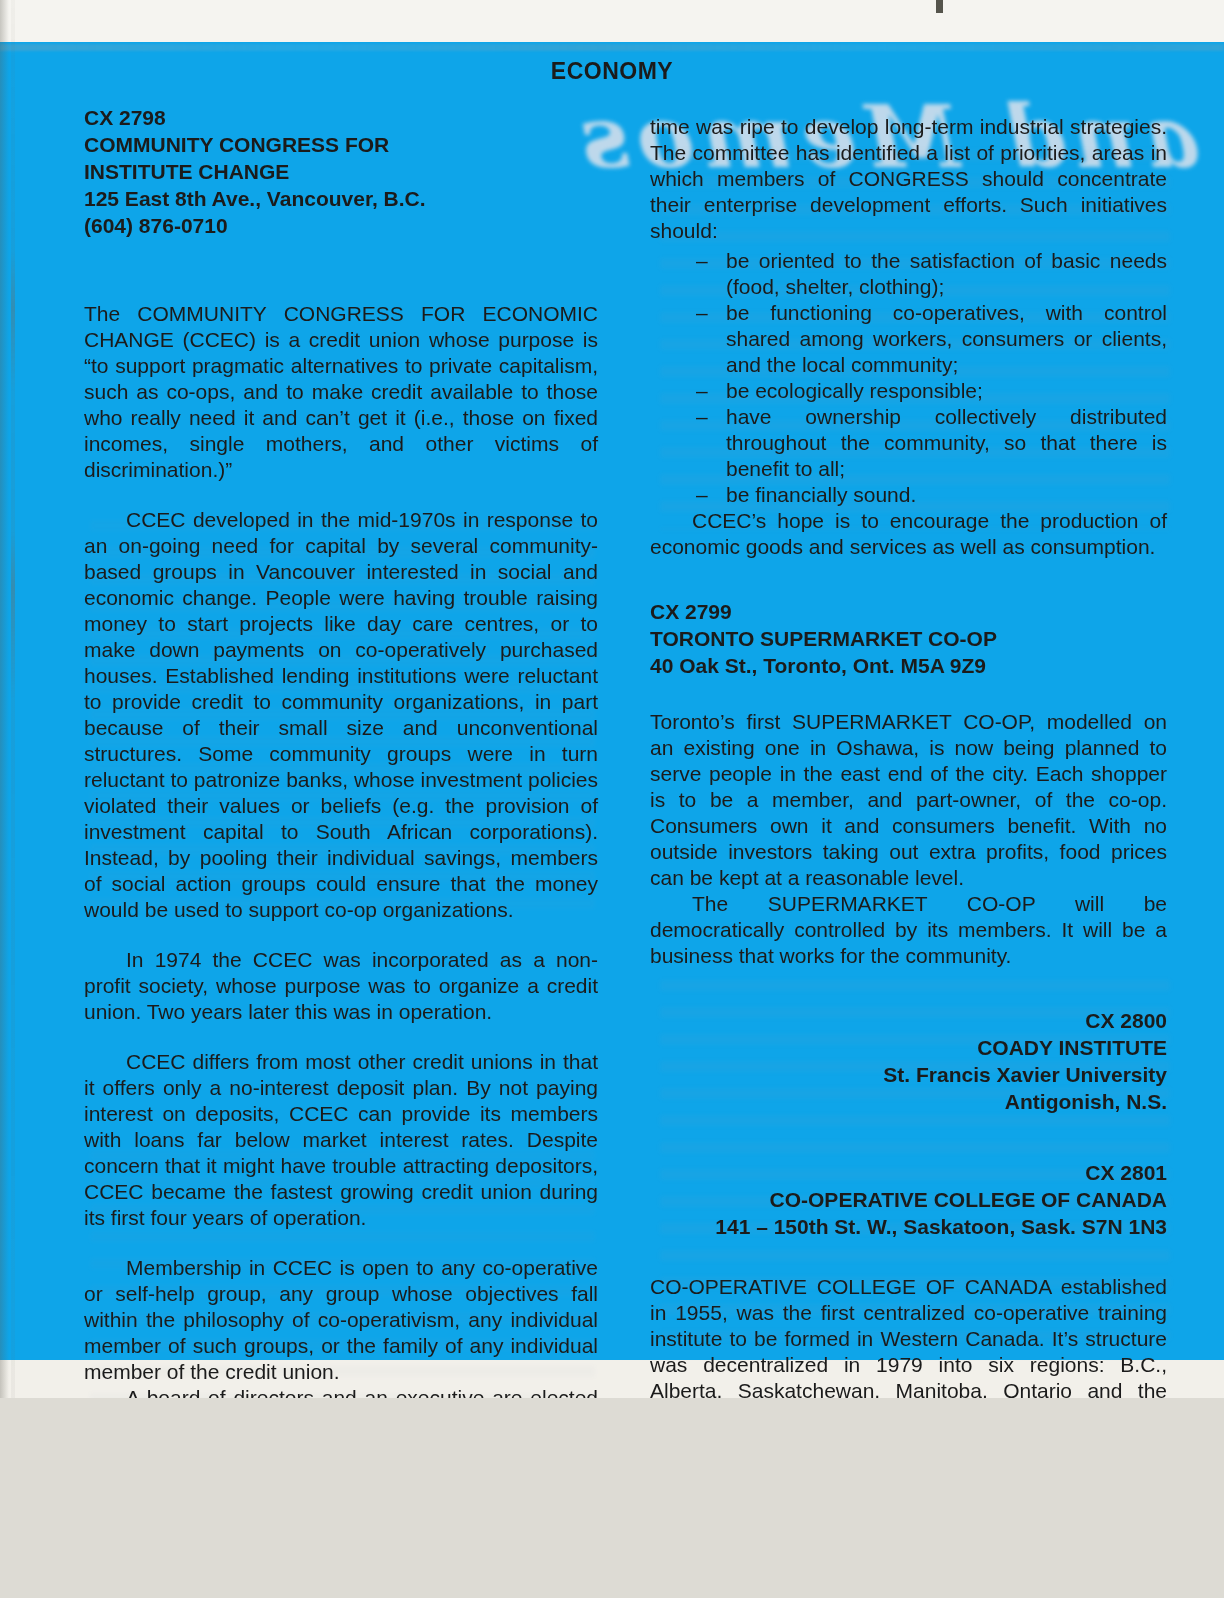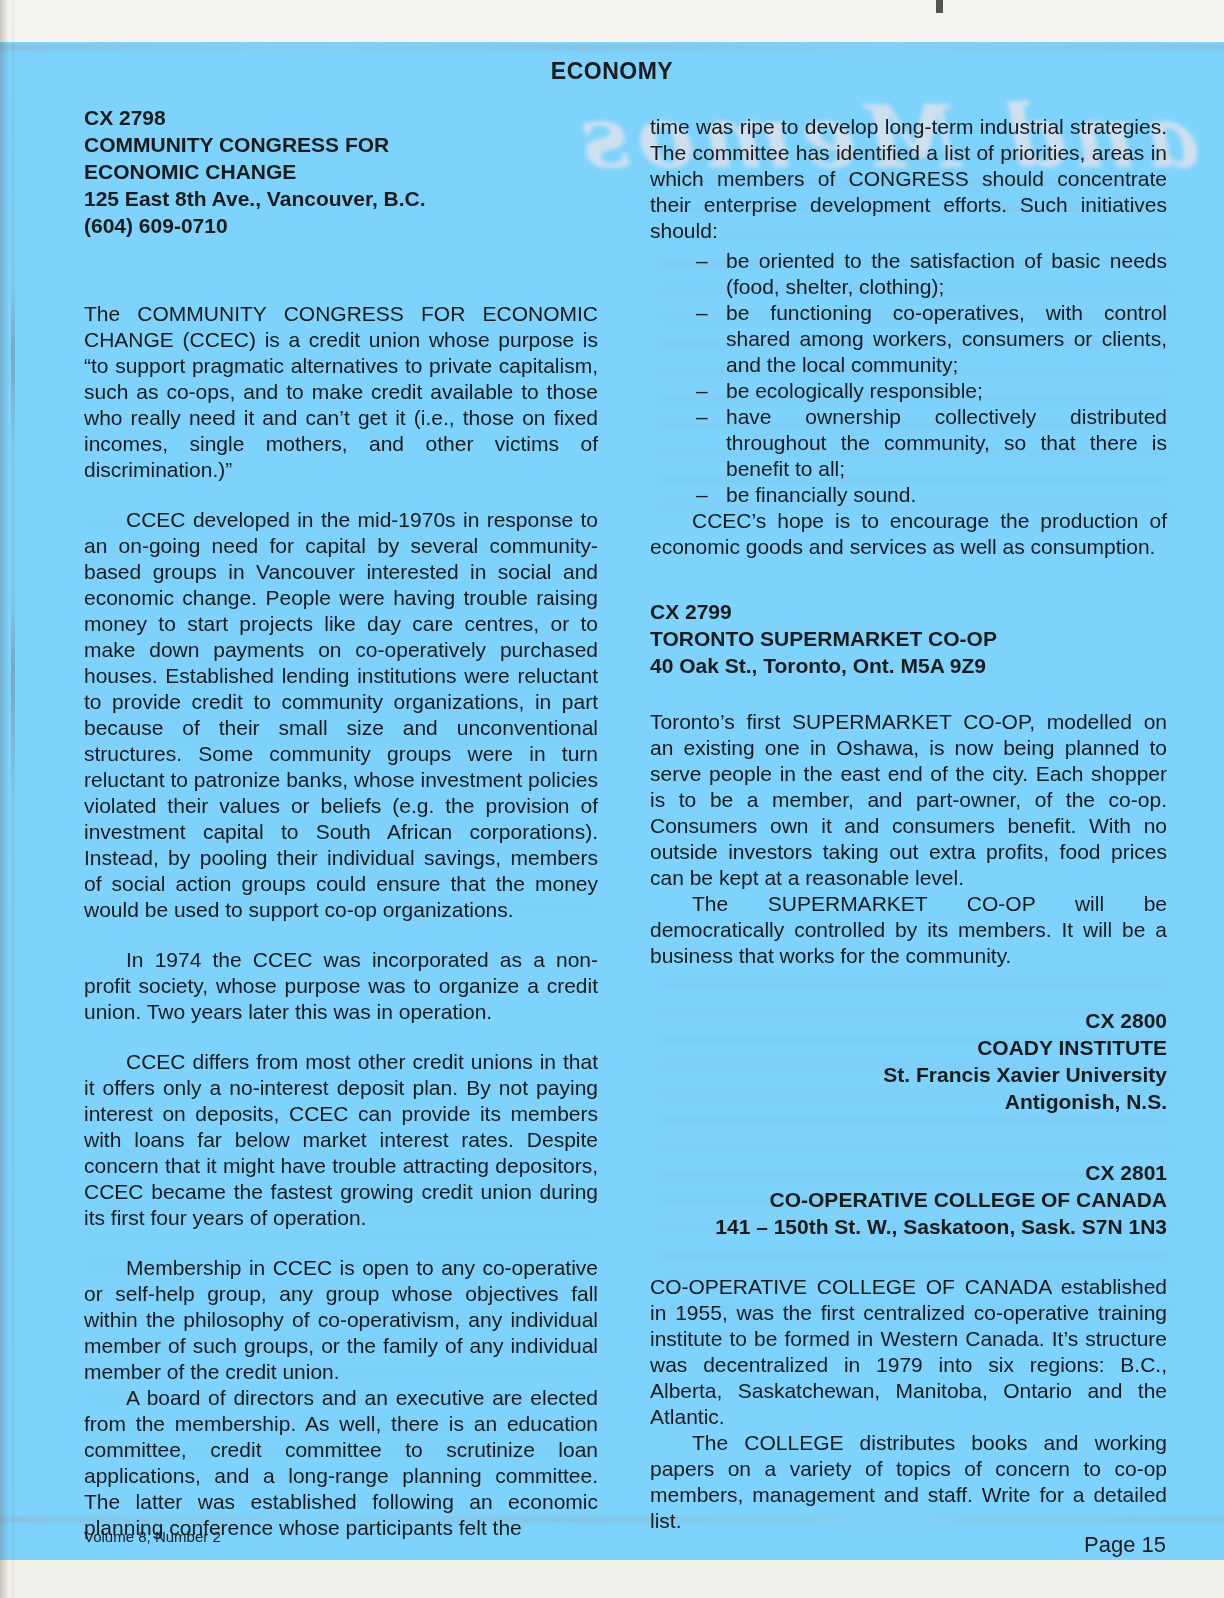--- a/index.html
+++ b/index.html
@@ -1,18 +1,18 @@
 <!DOCTYPE html>
 <html><head>
 <meta charset="utf-8">
 <style>
   html,body { margin:0; padding:0; background:#dddbd4; }
   .page {
-    position:relative; width:1224px; height:1598px;
-    background:#7dd3fc; overflow:hidden;
+    position:relative; width:1224px; height:1398px;
+    background:#0ea5e9; overflow:hidden;
     font-family:"Liberation Sans", sans-serif; color:#1b1b1b;
   }
   .top-band { position:absolute; left:0; top:0; width:100%; height:42px; background:#f5f4f0; }
   .bottom-band { position:absolute; left:0; bottom:0; width:100%; height:38px; background:#f2f0ea; }
   .streak {
     position:absolute; left:0; right:0; height:7px;
     background:linear-gradient(90deg, rgba(150,162,168,.30), rgba(185,196,202,.12) 25%,
       rgba(148,160,166,.26) 48%, rgba(190,200,205,.10) 72%, rgba(150,160,165,.24));
     filter:blur(1px);
   }
@@ -88,23 +88,23 @@
   <div class="ghost-block gb2"></div>
   <div class="ghost-block gb3"></div>
   <div class="ghost-block gb4"></div>
 
   <div class="section-title">ECONOMY</div>
 
   <div class="col col-left">
     <div class="entry-head mb-body">
       <div>CX 2798</div>
       <div>COMMUNITY CONGRESS FOR</div>
-      <div>ECONOMIC CHANGE</div>
+      <div>INSTITUTE CHANGE</div>
       <div>125 East 8th Ave., Vancouver, B.C.</div>
-      <div>(604) 609-0710</div>
+      <div>(604) 876-0710</div>
     </div>
     <p class="para mb-p">The COMMUNITY CONGRESS FOR ECONOMIC CHANGE (CCEC) is a credit union whose purpose is “to support pragmatic alternatives to private capitalism, such as co-ops, and to make credit available to those who really need it and can’t get it (i.e., those on fixed incomes, single mothers, and other victims of discrimination.)”</p>
     <p class="para mb-p indent">CCEC developed in the mid-1970s in response to an on-going need for capital by several community-based groups in Vancouver interested in social and economic change. People were having trouble raising money to start projects like day care centres, or to make down payments on co-operatively purchased houses. Established lending institutions were reluctant to provide credit to community organizations, in part because of their small size and unconventional structures. Some community groups were in turn reluctant to patronize banks, whose investment policies violated their values or beliefs (e.g. the provision of investment capital to South African corporations). Instead, by pooling their individual savings, members of social action groups could ensure that the money would be used to support co-op organizations.</p>
     <p class="para mb-p indent">In 1974 the CCEC was incorporated as a non-profit society, whose purpose was to organize a credit union. Two years later this was in operation.</p>
     <p class="para mb-p indent">CCEC differs from most other credit unions in that it offers only a no-interest deposit plan. By not paying interest on deposits, CCEC can provide its members with loans far below market interest rates. Despite concern that it might have trouble attracting depositors, CCEC became the fastest growing credit union during its first four years of operation.</p>
     <p class="para mb-0 indent">Membership in CCEC is open to any co-operative or self-help group, any group whose objectives fall within the philosophy of co-operativism, any individual member of such groups, or the family of any individual member of the credit union.</p>
     <p class="para mb-0 indent">A board of directors and an executive are elected from the membership. As well, there is an education committee, credit committee to scrutinize loan applications, and a long-range planning committee. The latter was established following an economic planning conference whose participants felt the</p>
   </div>
 
   <div class="col col-right">

